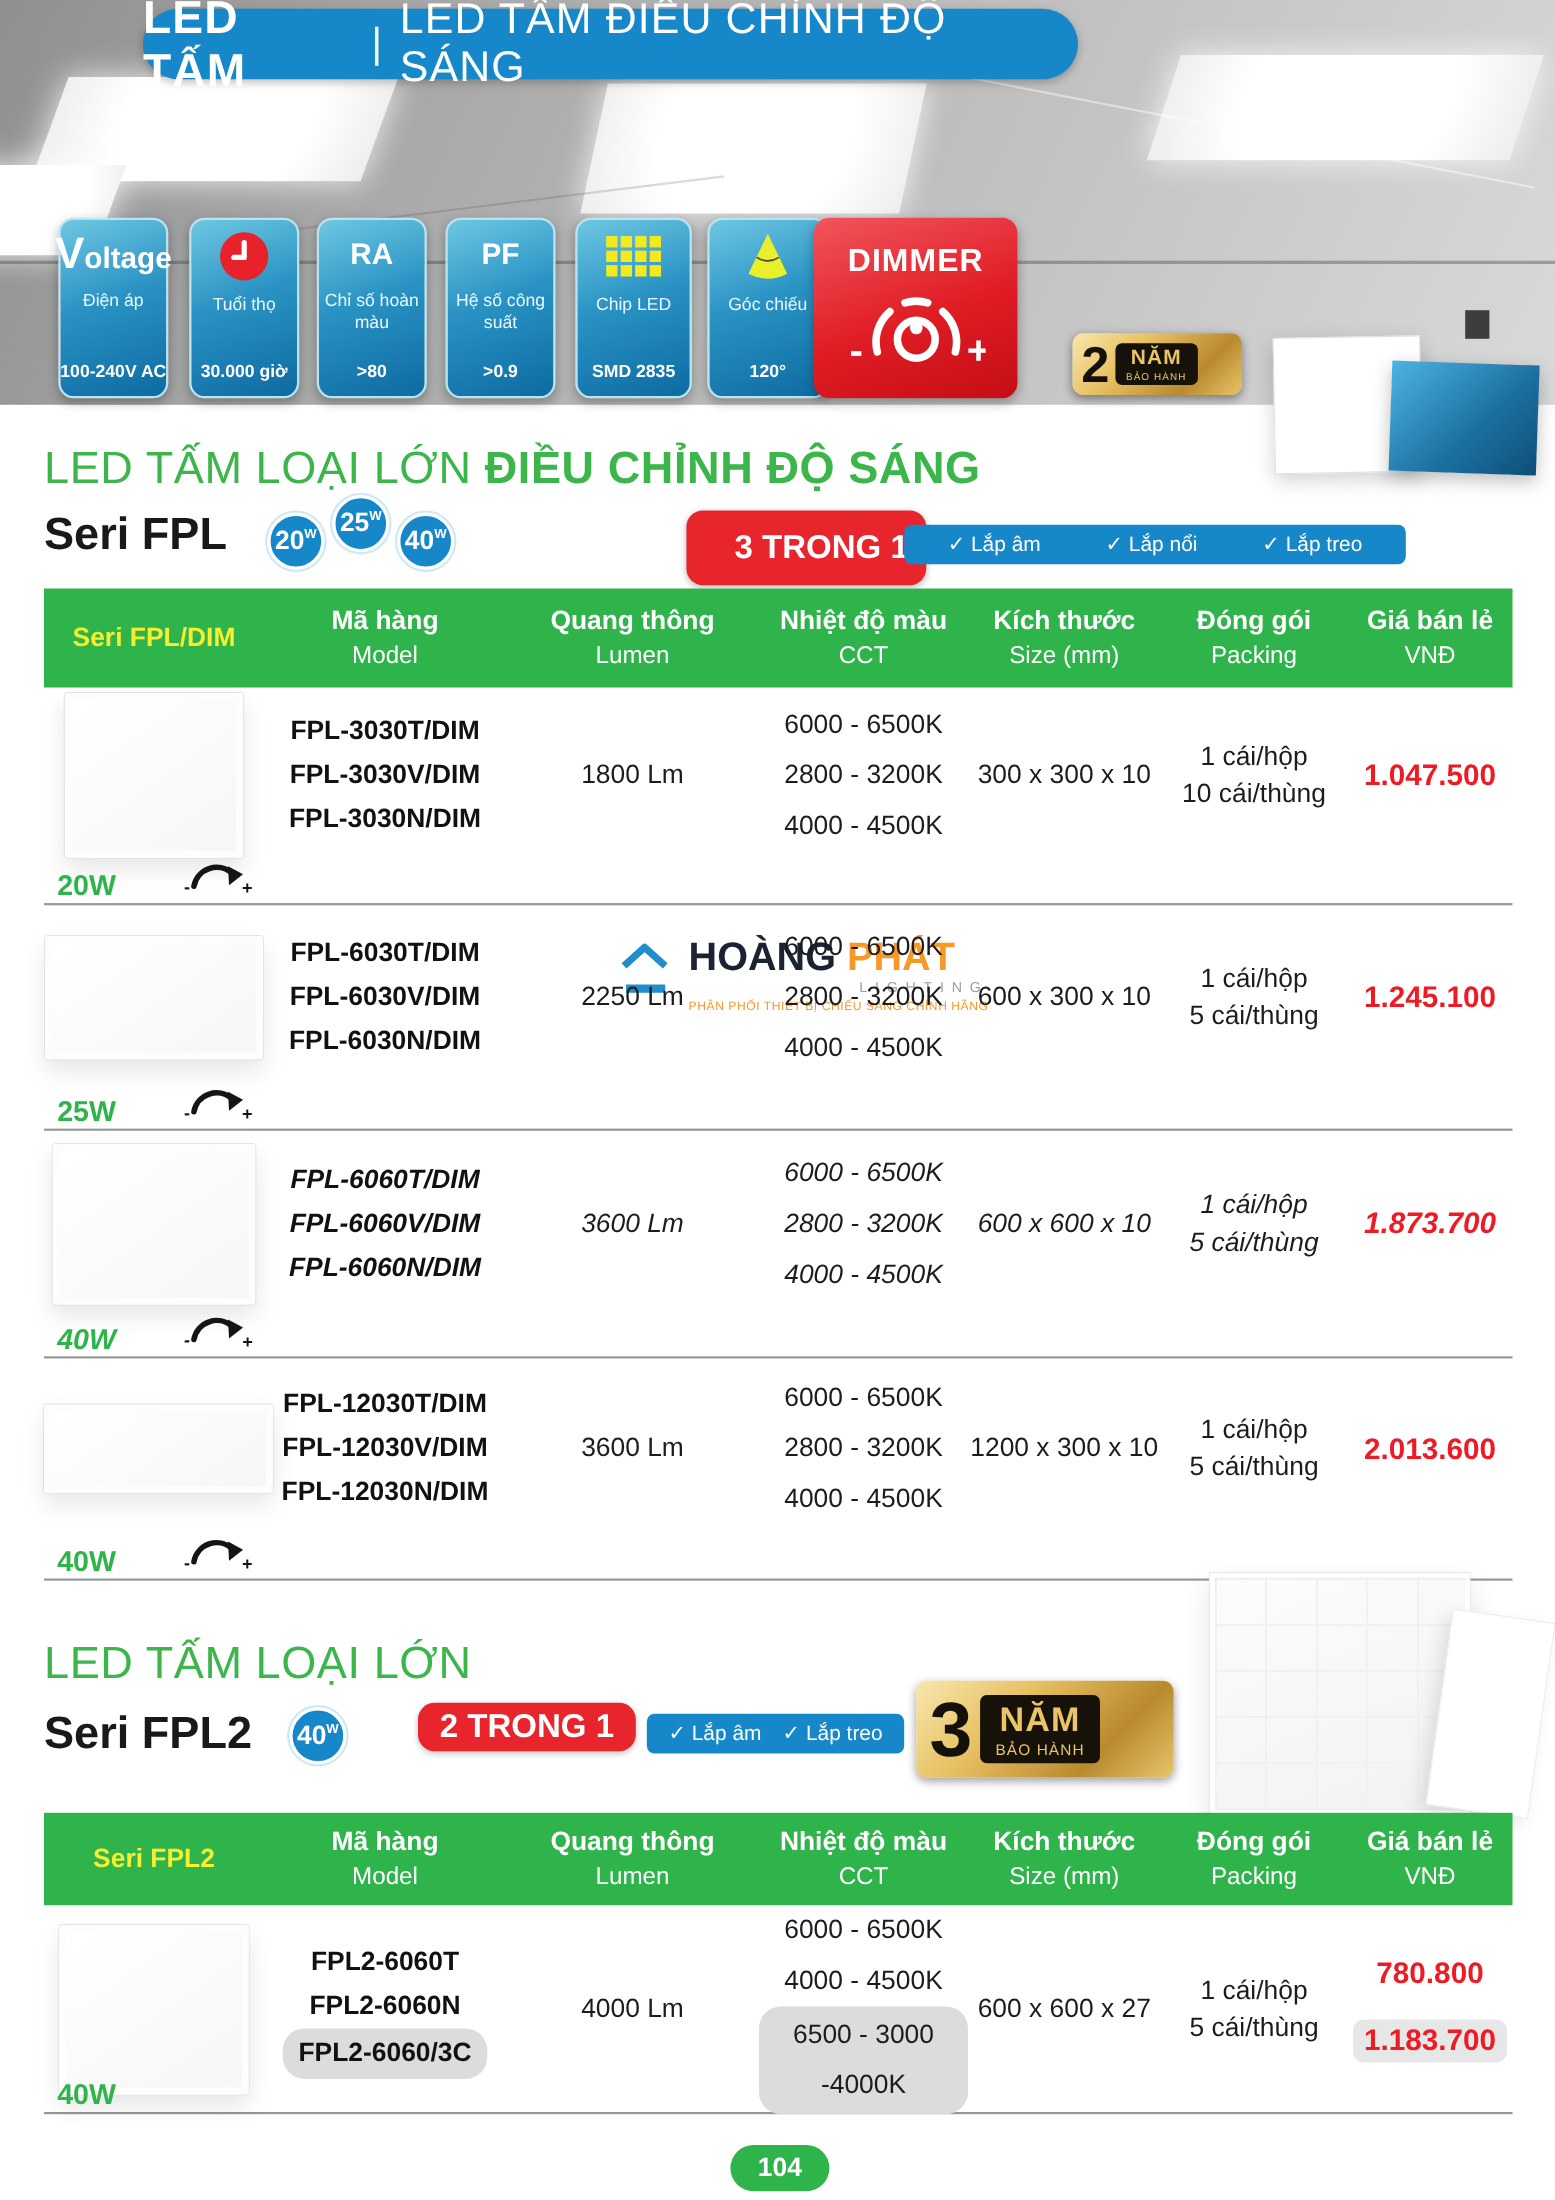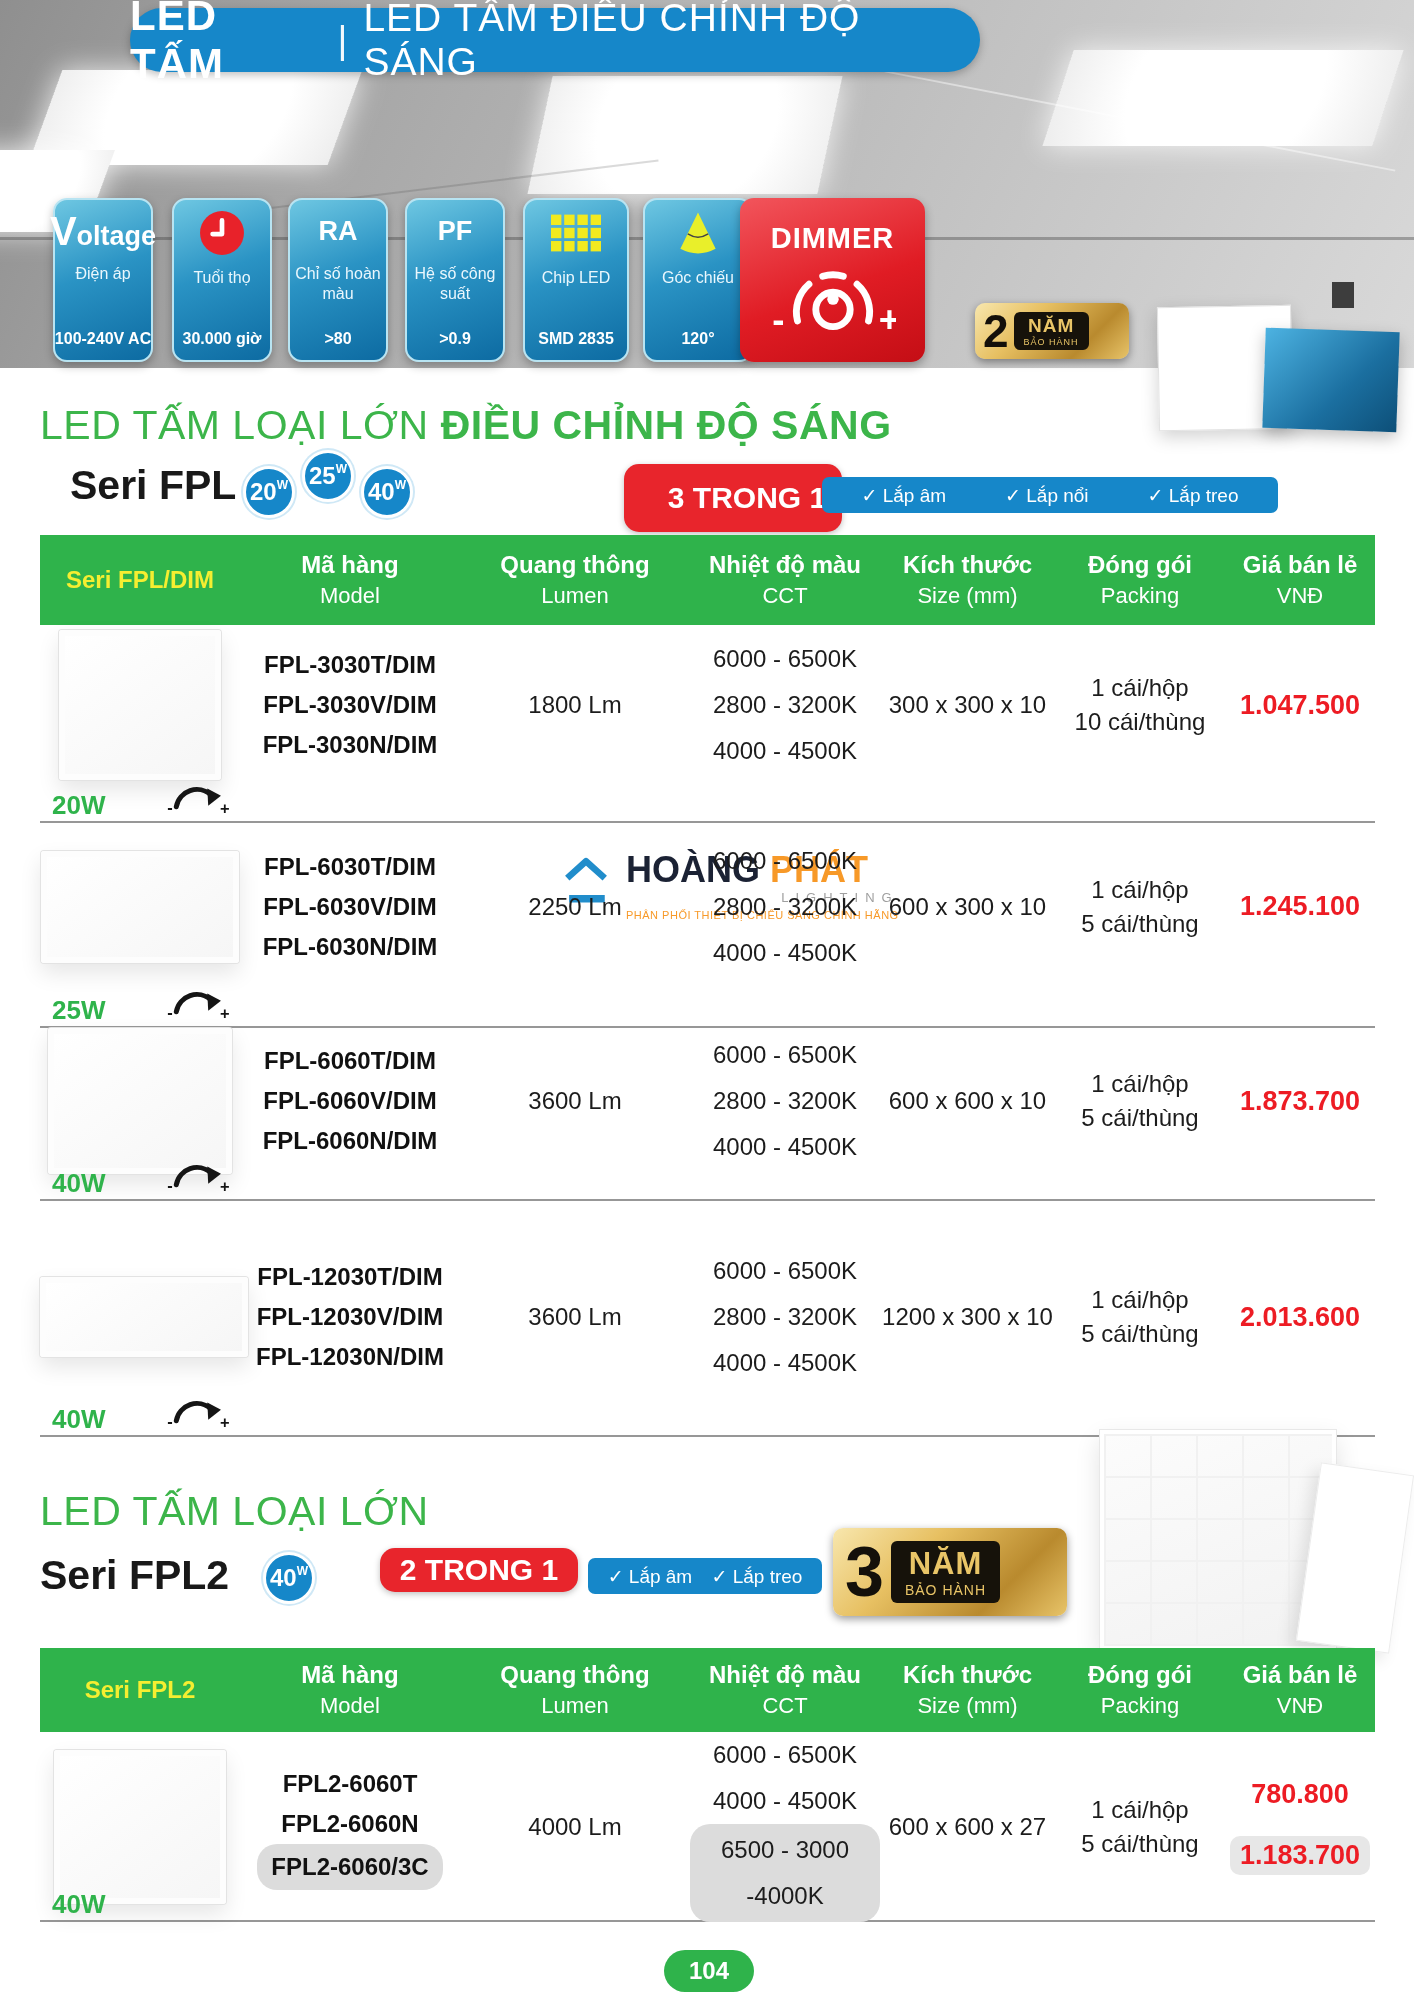--- a/index.html
+++ b/index.html
@@ -225,21 +225,21 @@
   </div>
 
   <div class="stub"></div>
   <div class="ppanel1"></div>
   <div class="ppanel2"></div>
 
   <div class="sectitle" style="top:402px;">
     <span class="light">LED TẤM LOẠI LỚN</span>
     <span class="bold">ĐIỀU CHỈNH ĐỘ SÁNG</span>
   </div>
-  <div class="series" style="top:462px;margin-left:30px;">Seri FPL</div>
+  <div class="series" style="top:462px;">Seri FPL</div>
   <div class="wcircle" style="left:243px;top:466px;">
     <span>20</span>
       <sup>W</sup>
   </div>
   <div class="wcircle" style="left:302px;top:450px;">
     <span>25</span>
       <sup>W</sup>
   </div>
   <div class="wcircle" style="left:361px;top:466px;">
     <span>40</span>
@@ -359,21 +359,21 @@
         <svg viewBox="0 0 72 34" width="66" height="31">
           <path d="M10 26 A 23 23 0 0 1 48 13" fill="none" stroke="#151515" stroke-width="5.5" stroke-linecap="round"></path>
           <path d="M44 6 L59 14 L45 25 Z" fill="#151515"></path>
           <text x="0" y="33" font-size="18" font-weight="bold" fill="#151515">-</text>
           <text x="58" y="34" font-size="18" font-weight="bold" fill="#151515">+</text>
         </svg>
       </span>
     </div>
   </div>
 
-  <div class="trow" style="top:1028px;height:173px;">
+  <div class="trow" style="top:1028px;height:207px;font-style:italic;">
     <div class="cells tgrid">
       <span>
           <span class="pimg" style="display:block;width:172px;height:134px;"></span>
         </span>
       <span>
         <div class="model">FPL-6060T/DIM</div>
         <div class="model">FPL-6060V/DIM</div>
         <div class="model">FPL-6060N/DIM</div>
       </span>
       <span class="plain">3600 Lm</span>

